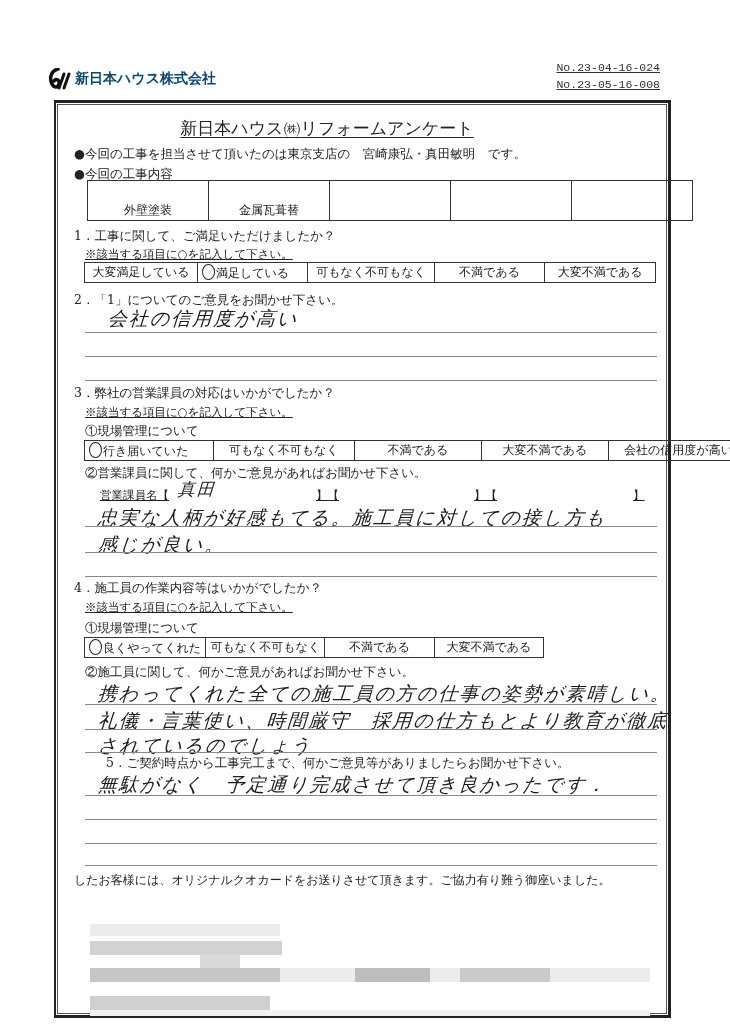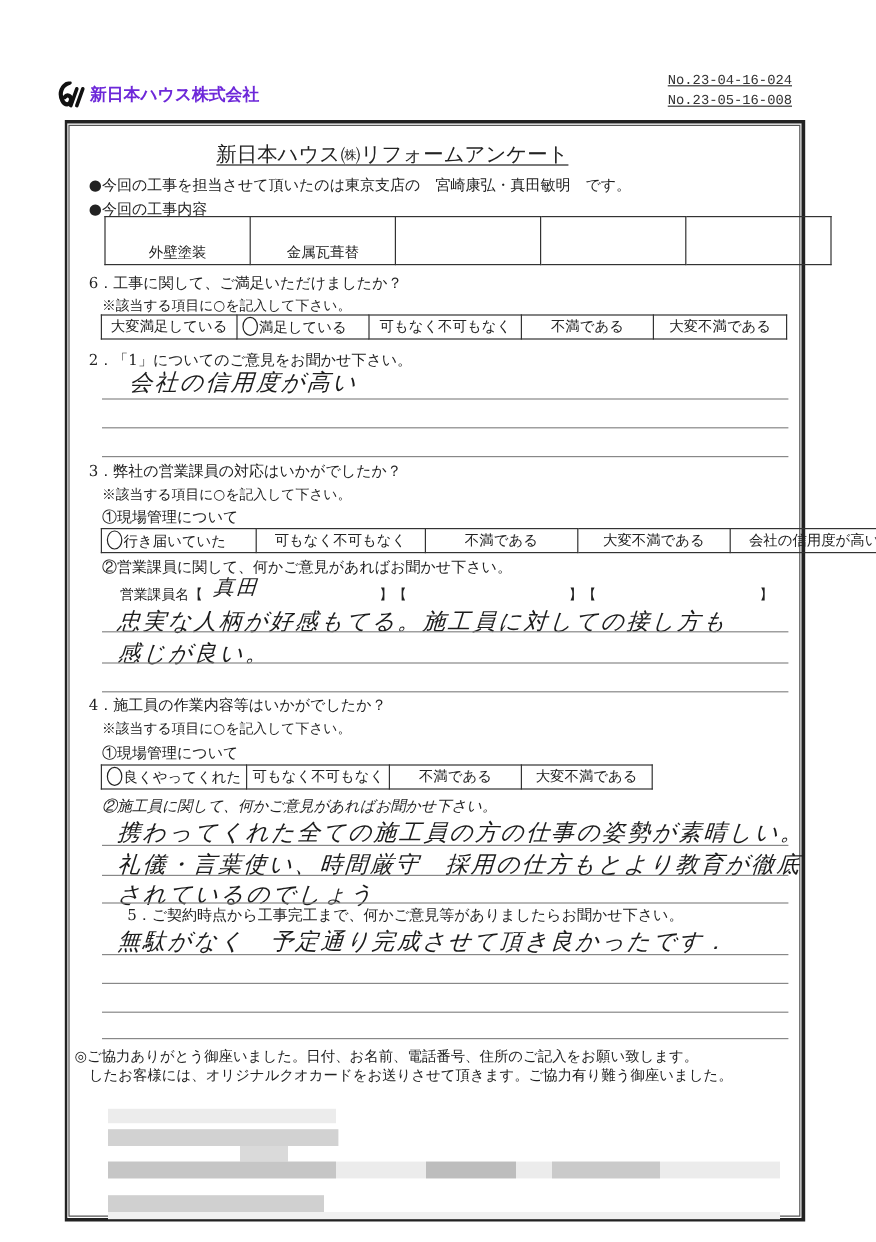--- a/index.html
+++ b/index.html
@@ -2,27 +2,27 @@
 <html><head>
 <meta charset="utf-8">
 <style>
   html, body { margin:0; padding:0; background:#fff; }
   body { width:730px; height:1035px; position:relative; overflow:hidden;
          font-family:"DejaVu Serif","Liberation Serif",serif; color:#222; }
   .abs { position:absolute; }
   .logo { left:48px; top:68px; display:flex; align-items:center; gap:3px; }
   .logo-mark { width:24px; height:22px; position:relative; }
   .logo-mark svg { display:block; }
-  .logo-text { font-family:Liberation Serif, serif; font-size:14px; font-weight:bold; color:#6d28d9; letter-spacing:0px; }
+  .logo-text { font-family:Liberation Serif, serif; font-size:14px; font-weight:bold; color:#0c4a6e; letter-spacing:0px; }
   .docno { right:70px; font-family:"Liberation Mono","DejaVu Sans Mono",monospace; font-size:11.5px; text-decoration:underline; color:#333; }
   .frame { left:54px; top:100px; width:612px; height:912px; border:3px solid #222; border-left-width:2px; border-top-width:3px; box-shadow: inset 0 0 0 1px #fff, inset 0 0 0 2px #555; }
   .title { left:0; width:654px; top:117px; text-align:center; }
   .title span { font-size:17px; text-decoration:underline; text-underline-offset:3px; color:#222; }
   .line-text { font-size:12.5px; color:#222; white-space:nowrap; }
-  .small { font-size:11.5px; }
+  .small { font-size:11.5px;text-decoration:underline; }
   table.opts { border-collapse:collapse; position:absolute; }
   table.opts td { border:1px solid #333; font-size:12px; height:19px; padding:0 4px; text-align:center; white-space:nowrap; color:#222; }
   table.work { border-collapse:collapse; position:absolute; left:87px; top:180px;text-align:center; }
   table.work td { border:1px solid #333; width:114px; height:38px; vertical-align:bottom; font-size:12px; padding:0 3px 1px 3px; color:#222; }
   .rule { position:absolute; left:85px; width:572px; height:0; border-top:1px solid #888; }
   .hand { position:absolute; font-family:"DejaVu Sans","Liberation Sans",sans-serif; font-size:19px; color:#1c1c1c; white-space:nowrap; font-style:italic; letter-spacing:2px; transform:skewX(-4deg); }
   .circle { display:inline-block; width:11px; height:14px; border:1.4px solid #222; border-radius:50%; vertical-align:-3px; margin-right:1px; }
   .blur { position:absolute; background:#ccc; }
   .note { font-size:12px; line-height:16px; color:#222; }
 </style>
@@ -55,21 +55,21 @@
       <tr>
     <td>外壁塗装</td>
     <td>金属瓦葺替</td>
     <td></td>
     <td></td>
     <td></td>
   </tr>
 </tbody>
   </table>
 
-<div class="abs line-text" style="left:74px; top:228px;">6．工事に関して、ご満足いただけましたか？</div>
+<div class="abs line-text" style="left:74px; top:228px;">1．工事に関して、ご満足いただけましたか？</div>
 <div class="abs line-text small" style="left:85px; top:247px;">※該当する項目に○を記入して下さい。</div>
 <table class="opts" style="left:84px; top:262px; width:572px;">
   <tbody>
       <tr>
     <td style="width:95px;"><span>大変満足している</span></td>
     <td style="width:95px; text-align:left;"><span class="circle"></span><span>満足している</span></td>
     <td style="width:95px;"><span>可もなく不可もなく</span></td>
     <td style="width:95px;"><span>不満である</span></td>
     <td style="width:95px;"><span>大変不満である</span></td>
   </tr>
@@ -114,37 +114,36 @@
 <table class="opts" style="left:84px; top:637px; width:460px;">
   <tbody>
       <tr>
     <td style="width:100px; text-align:left;"><span class="circle"></span><span>良くやってくれた</span></td>
     <td style="width:100px;"><span>可もなく不可もなく</span></td>
     <td style="width:100px;"><span>不満である</span></td>
     <td style="width:100px;"><span>大変不満である</span></td>
   </tr>
 </tbody>
   </table>
-<div class="abs line-text" style="left:85px; top:664px;font-style:italic;">②施工員に関して、何かご意見があればお聞かせ下さい。</div>
+<div class="abs line-text" style="left:85px; top:664px;">②施工員に関して、何かご意見があればお聞かせ下さい。</div>
 <div class="hand" style="left:98px; top:681px;">携わってくれた全ての施工員の方の仕事の姿勢が素晴しい。</div>
 <div class="rule" style="top:704px;"></div>
 <div class="hand" style="left:98px; top:708px;">礼儀・言葉使い、時間厳守　採用の仕方もとより教育が徹底</div>
 <div class="rule" style="top:729px;"></div>
 <div class="hand" style="left:98px; top:733px;">されているのでしょう</div>
 <div class="rule" style="top:752px;"></div>
 
 <div class="abs line-text" style="left:74px; top:755px;margin-left:32px;">5．ご契約時点から工事完工まで、何かご意見等がありましたらお聞かせ下さい。</div>
 <div class="hand" style="left:98px; top:772px;">無駄がなく　予定通り完成させて頂き良かったです．</div>
 <div class="rule" style="top:795px;"></div>
 <div class="rule" style="top:819px;"></div>
 <div class="rule" style="top:843px;"></div>
 <div class="rule" style="top:865px;"></div>
 
 <div class="abs note" style="left:62px; top:872px;">
-  <div>◎ご協力ありがとう御座いました。日付、お名前、電話番号、住所のご記入をお願い致します。</div>
   <div style="padding-left:12px;">したお客様には、オリジナルクオカードをお送りさせて頂きます。ご協力有り難う御座いました。</div>
 </div>
 
 <div>
   <div class="blur" style="left:90px; top:924px; width:190px; height:12px; background:#ececec;"></div>
   <div class="blur" style="left:90px; top:941px; width:192px; height:14px; background:#d2d2d2;"></div>
   <div class="blur" style="left:200px; top:955px; width:40px; height:14px; background:#dadada;"></div>
   <div class="blur" style="left:90px; top:968px; width:560px; height:14px; background:#ececec;"></div>
   <div class="blur" style="left:90px; top:968px; width:190px; height:14px; background:#c6c6c6;"></div>
   <div class="blur" style="left:355px; top:968px; width:75px; height:14px; background:#bdbdbd;"></div>

